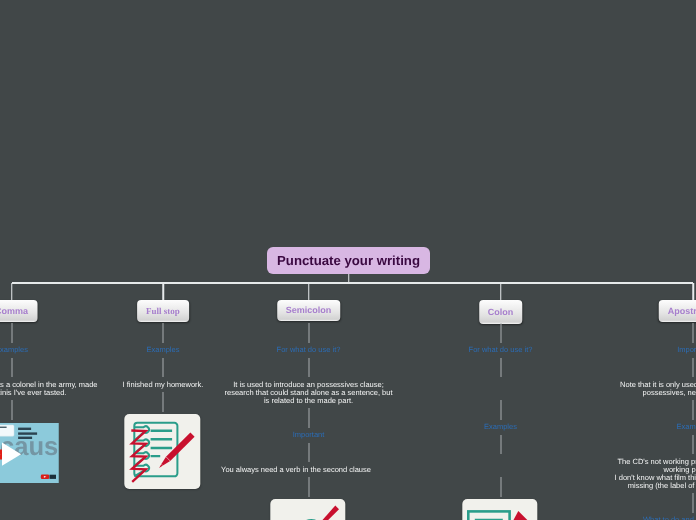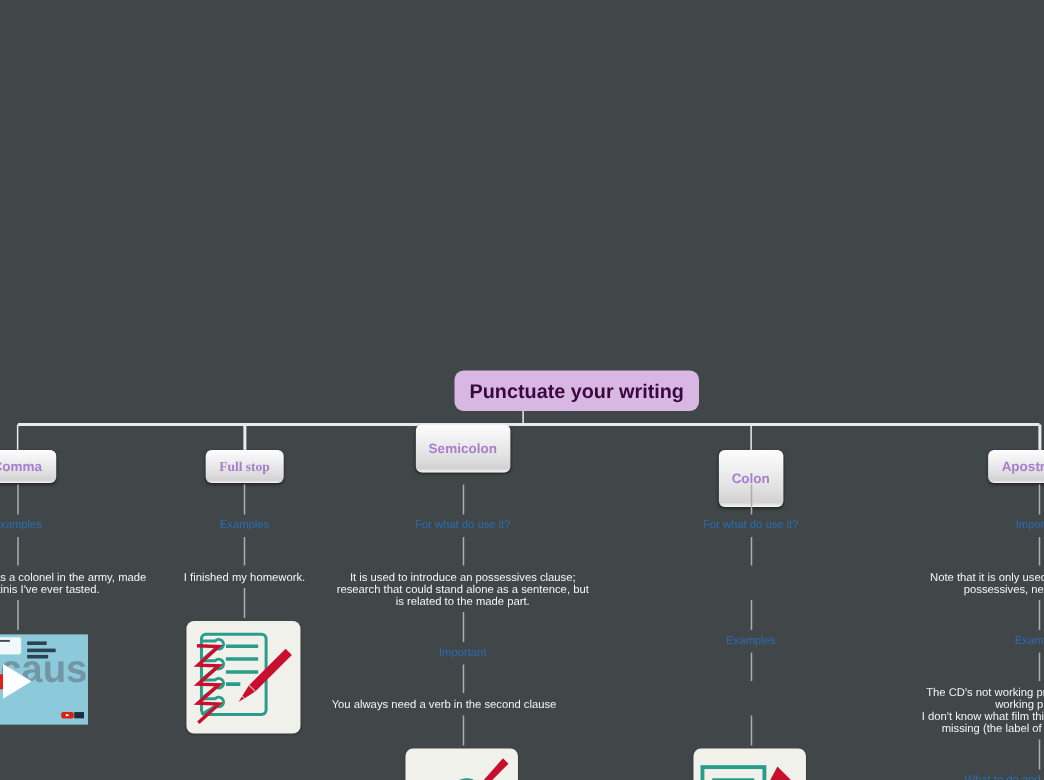--- a/index.html
+++ b/index.html
@@ -26,21 +26,21 @@
   .riser{position:absolute;width:1.5px;background:#e6eaeb;transform:translateX(-50%);}
   .icon{position:absolute;background:#f1f1ec;border-radius:5px;transform:translateX(-50%);
         box-shadow:0 1px 2px rgba(0,0,0,.22);}
   .icon svg{display:block;}
   .vid{position:absolute;transform:translateX(-50%);overflow:hidden;}
 </style>
 </head>
 <body>
 
 <div id="canvas">
-  <div class="root-node" style="left: 267px; top: 247px; width: 163px; height: 27px; margin-left: 36px;">Punctuate your writing</div>
+  <div class="root-node" style="left: 267px; top: 247px; width: 163px; height: 27px;">Punctuate your writing</div>
   <div class="riser" style="left: 348.5px; top: 274px; height: 8.5px;"></div>
   <div class="hline" style="left: 11.5px; top: 281.8px; width: 681.5px;"></div>
   <div class="riser" style="left: 11.5px; top: 282.5px; height: 17.5px;"></div>
   <div class="cat-node" style="left: 11.5px; top: 300px; height: 22px; transform: translateX(-50%); padding: 0px 9px;">Comma</div>
   <div class="vline" style="left: 11.5px; top: 323px; height: 19.5px;"></div>
   <div class="lbl" style="left: 11.5px; top: 346px;">Examples</div>
   <div class="vline" style="left: 11.5px; top: 357.5px; height: 19.5px;"></div>
   <div class="para" style="left: 11.5px; top: 380.5px;">
       <div>My neighbour, who was a colonel in the army, made</div>
   <div>the best martinis I've ever tasted.</div>
@@ -94,21 +94,21 @@
     <path d="M26.3 34 H47.8"></path>
           <path d="M26.3 42.1 H35.9"></path>
   </g>
   <path d="M7.0 16.5 L21.4 17.1 L7.7 29.4 L21.6 29.9 L7.7 42.1 L21.6 42.6 L7.7 54.8 L21.6 55.3 L7.9 67.9" fill="none" stroke="#c8102e" stroke-width="2.3" stroke-linejoin="miter" stroke-linecap="butt"></path>
   <path d="M66.1 18.5 L70.3 22.7 L45.9 47.0 L38.6 51.6 L34.8 53.9 L37.1 50.1 L41.7 42.8 Z" fill="#c8102e"></path>
   <path d="M41.7 42.8 L45.9 47.0" stroke="#f0ece6" stroke-width="0.8" fill="none" opacity=".75"></path>
   <path d="M37.1 50.1 L38.6 51.6" stroke="#f0ece6" stroke-width="0.7" fill="none" opacity=".75"></path>
 </svg>
     </div>
   <div class="riser" style="left: 308.5px; top: 282.5px; height: 17.5px;"></div>
-  <div class="cat-node" style="left: 308.5px; top: 283px; height: 32px; transform: translateX(-50%); padding: 0px 9px;">Semicolon</div>
+  <div class="cat-node" style="left: 308.5px; top: 300px; height: 21px; transform: translateX(-50%); padding: 0px 9px;">Semicolon</div>
   <div class="vline" style="left: 308.5px; top: 323px; height: 19.5px;"></div>
   <div class="lbl" style="left: 308.5px; top: 346px;">For what do use it?</div>
   <div class="vline" style="left: 308.5px; top: 357.5px; height: 19.5px;"></div>
   <div class="para" style="left: 308.5px; top: 380.5px;">
       <div>It is used to introduce an possessives clause;</div>
   <div>research that could stand alone as a sentence, but</div>
   <div>is related to the made part.</div>
     </div>
   <div class="vline" style="left: 308.5px; top: 408px; height: 19.5px;"></div>
   <div class="lbl" style="left: 308.5px; top: 431px;">Important</div>
@@ -118,21 +118,21 @@
     </div>
   <div class="vline" style="left: 308.5px; top: 477px; height: 19.5px;"></div>
   <div class="icon" style="left: 307.7px; top: 498.8px; width: 75.4px; height: 75.2px;">
       <svg width="76" height="75" viewBox="0 0 76 75">
   <path d="M28 27.5 C32 21.5 39 18.5 45 20.5 L48.5 25 C43 25.5 37.5 29 34.5 33.5 Z" fill="#2a9d8a"></path>
   <path d="M23 35 C26.5 27 34 22 42 22 L45 26.5 C38.5 27 32 31 29 37 Z" fill="#2a9d8a"></path>
   <path d="M65 6.5 L68.7 10.2 L35 43.9 L31.7 45.6 L33.4 42.3 Z" fill="#c8102e"></path>
 </svg>
     </div>
   <div class="riser" style="left: 500.5px; top: 282.5px; height: 17.5px;"></div>
-  <div class="cat-node" style="left: 500.5px; top: 300px; height: 38px; transform: translateX(-50%); padding: 0px 9px;">Colon</div>
+  <div class="cat-node" style="left: 500.5px; top: 300px; height: 24px; transform: translateX(-50%); padding: 0px 9px;">Colon</div>
   <div class="vline" style="left: 500.5px; top: 323px; height: 19.5px;"></div>
   <div class="lbl" style="left: 500.5px; top: 346px;">For what do use it?</div>
   <div class="vline" style="left: 500.5px; top: 357.5px; height: 19.5px;"></div>
   <div class="vline" style="left: 500.5px; top: 400px; height: 19.5px;"></div>
   <div class="lbl" style="left: 500.5px; top: 423px;">Examples</div>
   <div class="vline" style="left: 500.5px; top: 434.5px; height: 19.5px;"></div>
   <div class="vline" style="left: 500.5px; top: 477px; height: 19.5px;"></div>
   <div class="icon" style="left: 499.7px; top: 498.8px; width: 75.4px; height: 75.2px;">
       <svg width="76" height="75" viewBox="0 0 76 75">
   <rect x="6" y="12.4" width="41.3" height="35" fill="none" stroke="#2a9d8a" stroke-width="2.6"></rect>

